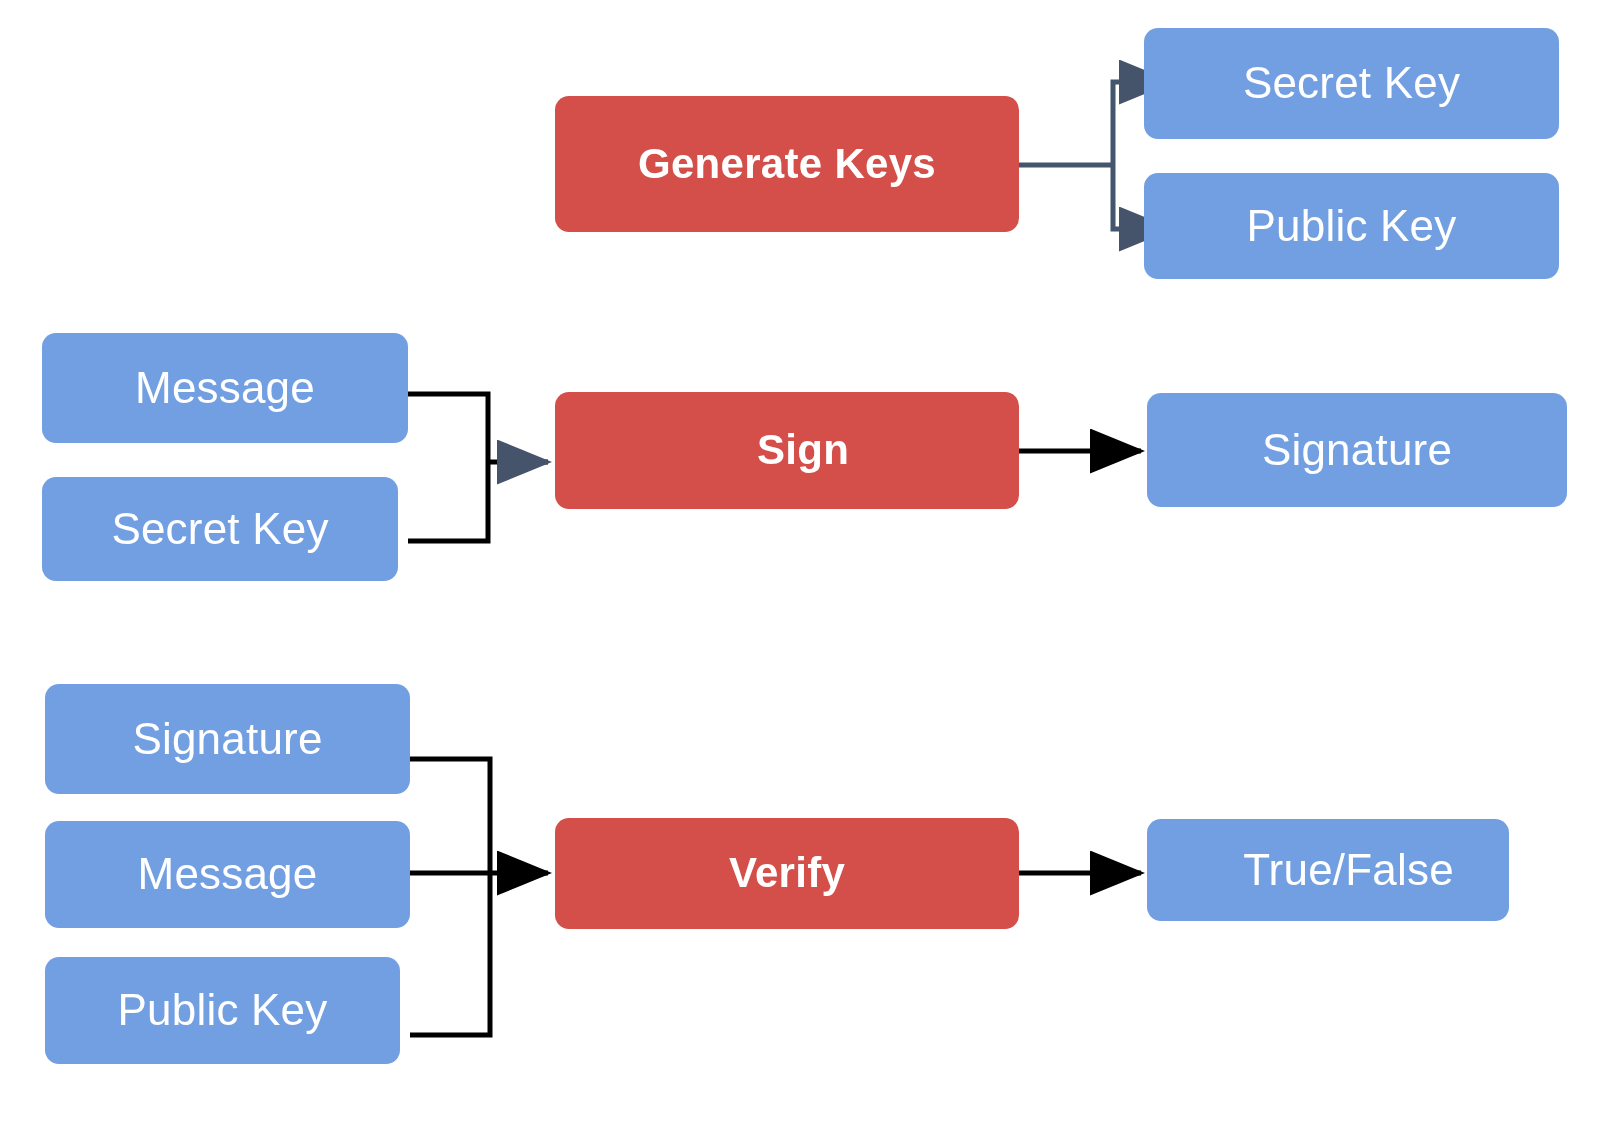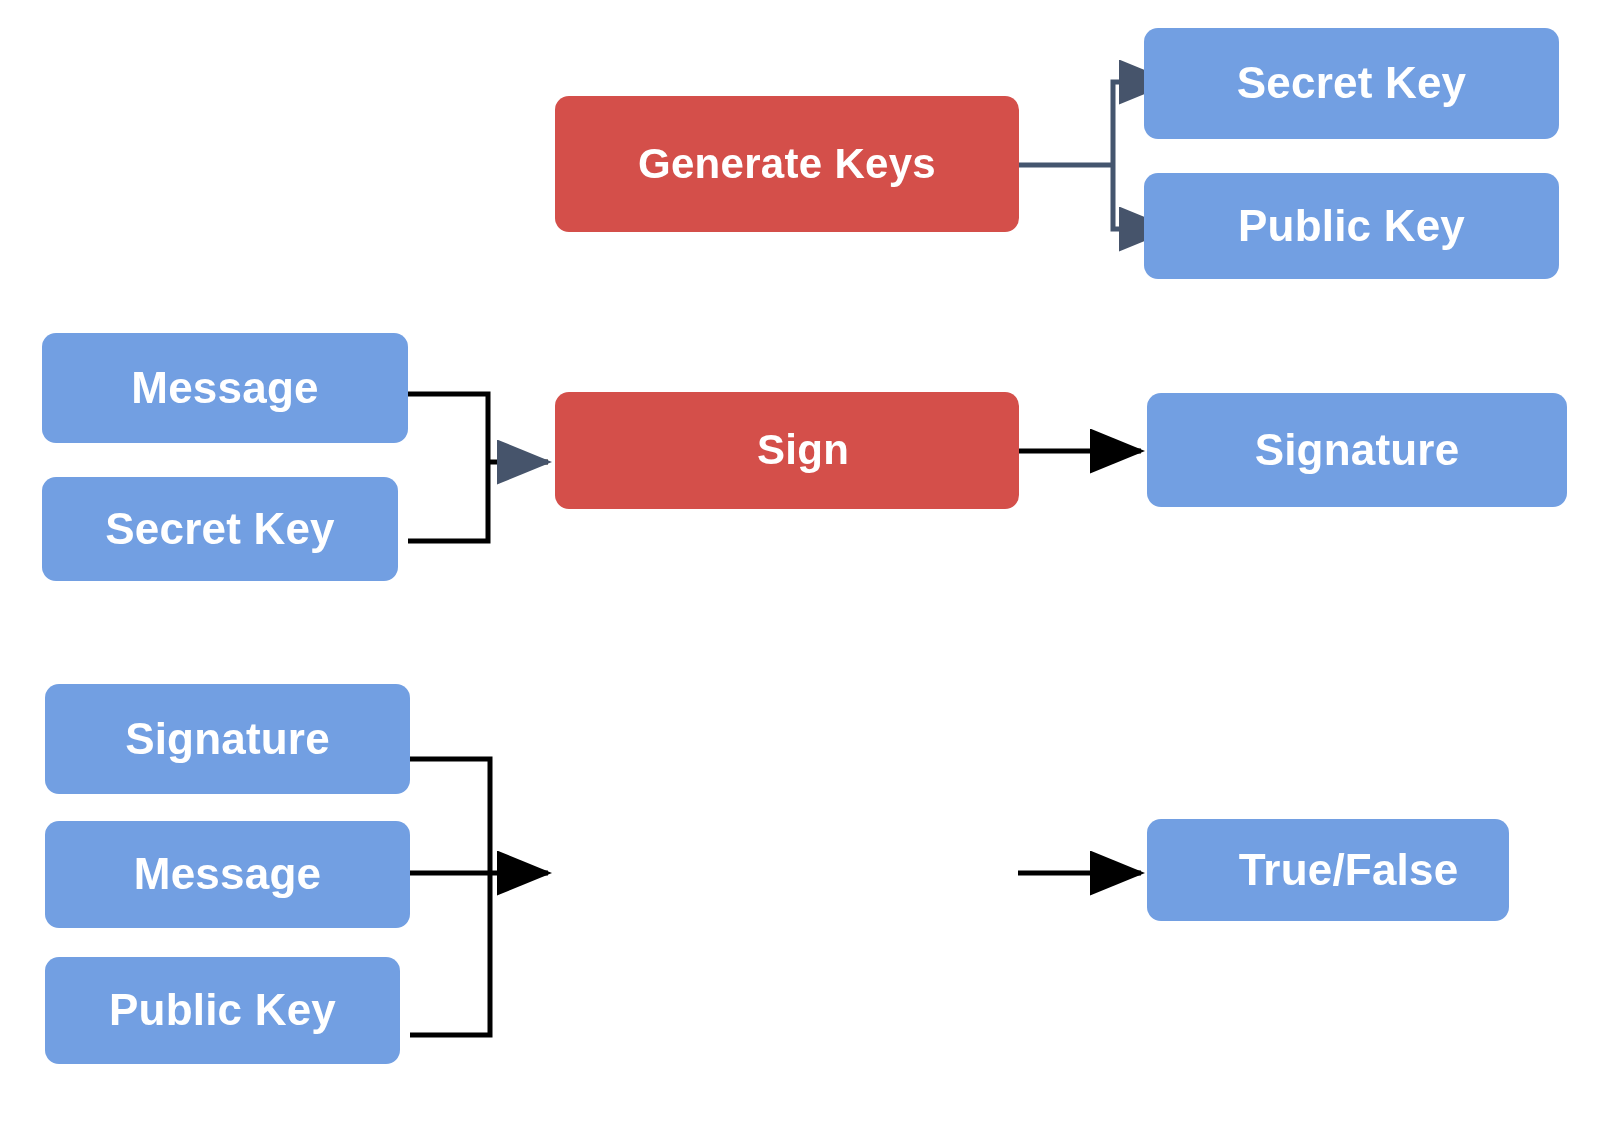--- a/index.html
+++ b/index.html
@@ -23,21 +23,21 @@
     box-sizing: border-box;
     border-radius: 14px;
     color: #ffffff;
     text-align: center;
     line-height: 1.1;
     user-select: none;
   }
   .node.io {
     background: #729FE2;
     font-size: 44px;
-    font-weight: 700;
+    font-weight: 400;
     letter-spacing: 0.2px;
   }
   .node.op {
     background: #D44F4A;
     font-size: 42px;
     font-weight: bold;
     letter-spacing: 0.3px;
   }
   #wires {
     position: absolute;
@@ -121,18 +121,21 @@
   </div>
 
   <div class="node io" style="left:45px; top:821px; width:365px; height:107px;">
     <span>Message</span>
   </div>
 
   <div class="node io" style="left:45px; top:957px; width:355px; height:107px;">
     <span>Public Key</span>
   </div>
 
+  <div class="node op" style="left:555px; top:818px; width:464px; height:111px;">
+    <span>Verify</span>
+  </div>
 
   <div class="node io" style="left:1147px; top:819px; width:362px; height:102px;padding-left:41px;">
     <span>True/False</span>
   </div>
 
 </div>
 
 </body></html>

